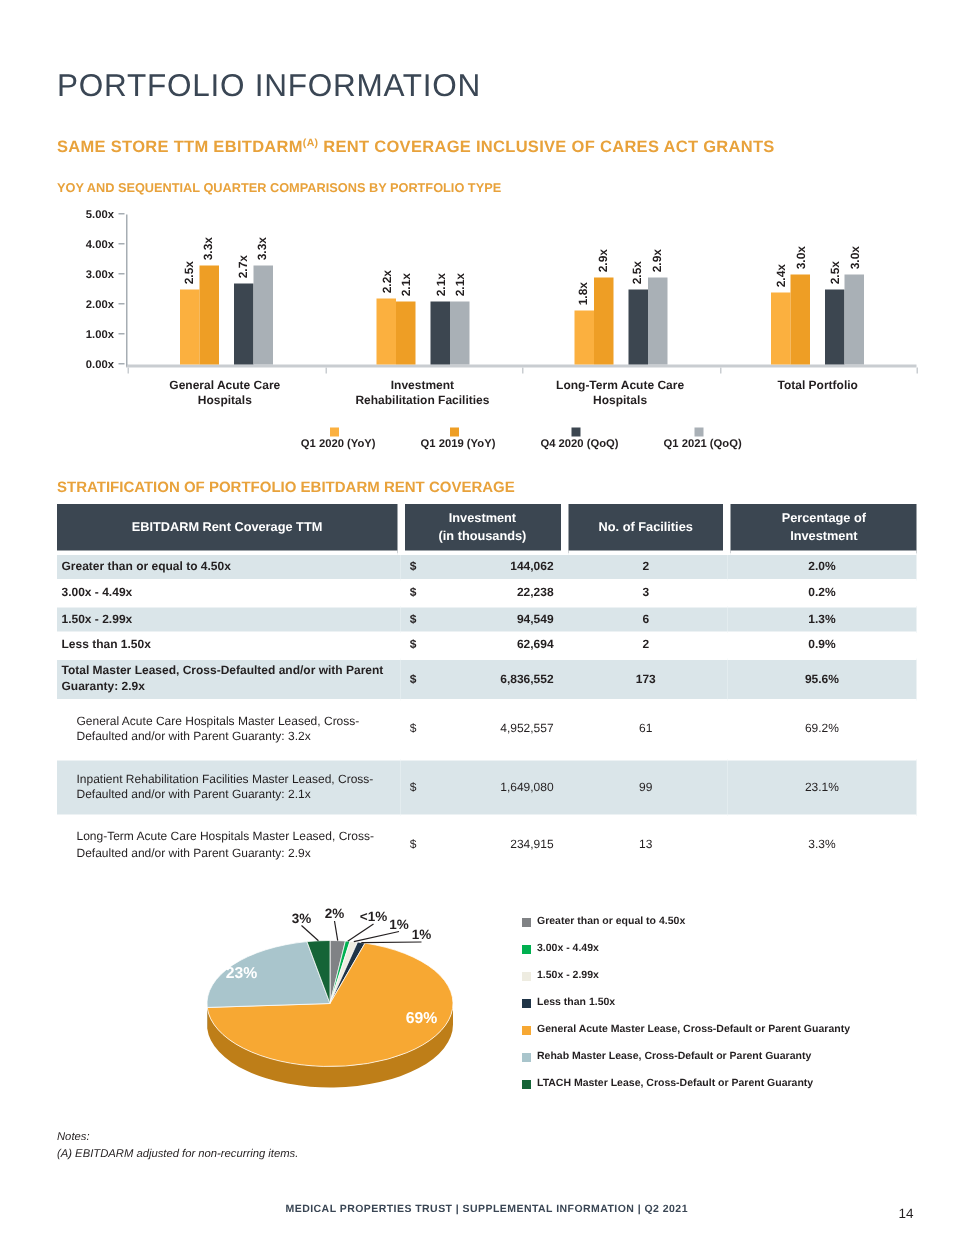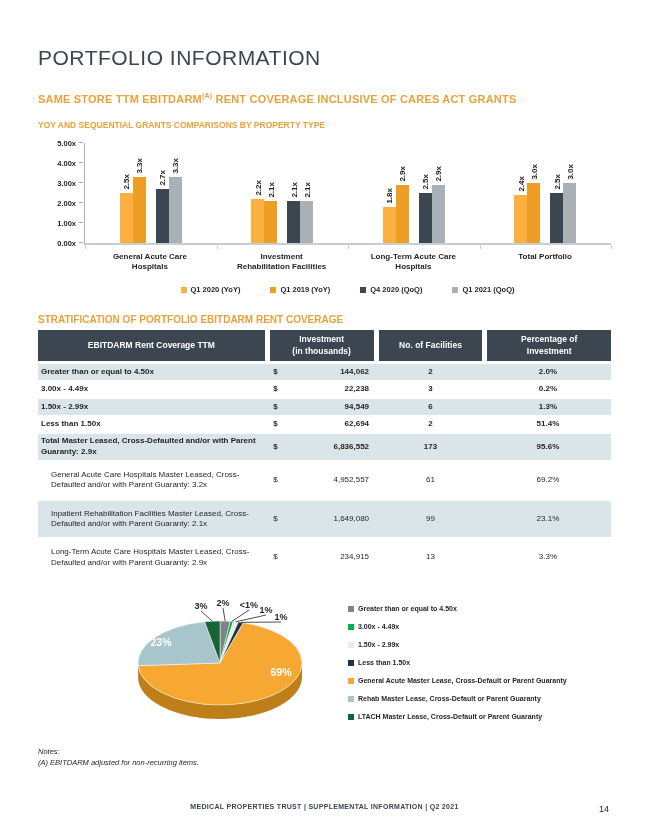--- a/index.html
+++ b/index.html
@@ -20,21 +20,21 @@
   .plot{height:100px;border-left:1px solid #a6adb3;border-bottom:2px solid #c9cdd1;display:flex;position:relative;}
   .bgroup{flex:1;display:flex;align-items:flex-end;justify-content:center;height:100%;}
   .bar{width:13px;position:relative;flex:none;}
   .bar.gap{margin-left:10px;}
   .blabel{position:absolute;bottom:calc(100% + 3px);left:50%;transform:translateX(-50%) rotate(180deg);
           writing-mode:vertical-rl;font-size:8px;font-weight:bold;color:#231f20;white-space:nowrap;}
   .xtick{position:absolute;bottom:-6px;width:1px;height:4px;background:#c9cdd1;}
   .bcats{display:flex;margin-top:7px;}
   .bcat{flex:1;text-align:center;font-size:8px;font-weight:bold;line-height:1.3;padding:0 18px;box-sizing:border-box;}
   .blegend{display:flex;justify-content:center;margin-top:13px;gap:30px;}
-  .blegend .item{display:flex;align-items:center;font-size:7.5px;font-weight:bold;}
+  .blegend .item{display:flex;align-items:center;font-size:7.5px;font-weight:bold;flex-direction:column;}
   .sw{width:6px;height:6px;margin-right:4px;flex:none;}
 
   
   .tbl-title{margin-top:20px;font-size:10px;font-weight:bold;color:#e8a23b;}
   table{width:100%;border-collapse:collapse;margin-top:5px;}
   th{background:#3b4651;color:#fff;font-size:8.5px;font-weight:bold;text-align:center;
      padding:4px 2px;line-height:1.35;border-left:5px solid #fff;border-bottom:3px solid #fff;}
   th:first-child{border-left:none;}
   td{font-size:8px;padding:2.5px 0;border-bottom:2px solid #fff;vertical-align:middle;line-height:1.3;}
   tr.shade td{background:#dae5e9;}
@@ -63,21 +63,21 @@
 </style>
 </head>
 <body>
 
 <div class="page">
 
   <h1 class="title">PORTFOLIO INFORMATION</h1>
 
   <div class="h2"><span>SAME STORE TTM EBITDARM</span><sup>(A)</sup><span> RENT COVERAGE INCLUSIVE OF CARES ACT GRANTS</span></div>
 
-  <div class="h3">YOY AND SEQUENTIAL GRANTS COMPARISONS BY PROPERTY TYPE</div>
+  <div class="h3">YOY AND SEQUENTIAL QUARTER COMPARISONS BY PORTFOLIO TYPE</div>
 
   <div class="chart">
     <div class="yaxis">
         <div class="ylab" style="bottom: 0px;">0.00x</div>
         <div class="ytick" style="bottom: 0px;"></div>
         <div class="ylab" style="bottom: 20px;">1.00x</div>
         <div class="ytick" style="bottom: 20px;"></div>
         <div class="ylab" style="bottom: 40px;">2.00x</div>
         <div class="ytick" style="bottom: 40px;"></div>
         <div class="ylab" style="bottom: 60px;">3.00x</div>
@@ -225,21 +225,21 @@
         </tr>
         <tr class="b ">
           <td class="lbl">Less than 1.50x</td>
           <td class="inv">
             <div class="invwrap">
               <span>$</span>
               <span>62,694</span>
             </div>
           </td>
           <td class="fac">2</td>
-          <td class="pct">51.4%</td>
+          <td class="pct">0.9%</td>
         </tr>
         <tr class="shade b ">
           <td class="lbl">Total Master Leased, Cross-Defaulted and/or with Parent Guaranty: 2.9x</td>
           <td class="inv">
             <div class="invwrap">
               <span>$</span>
               <span>6,836,552</span>
             </div>
           </td>
           <td class="fac">173</td>

